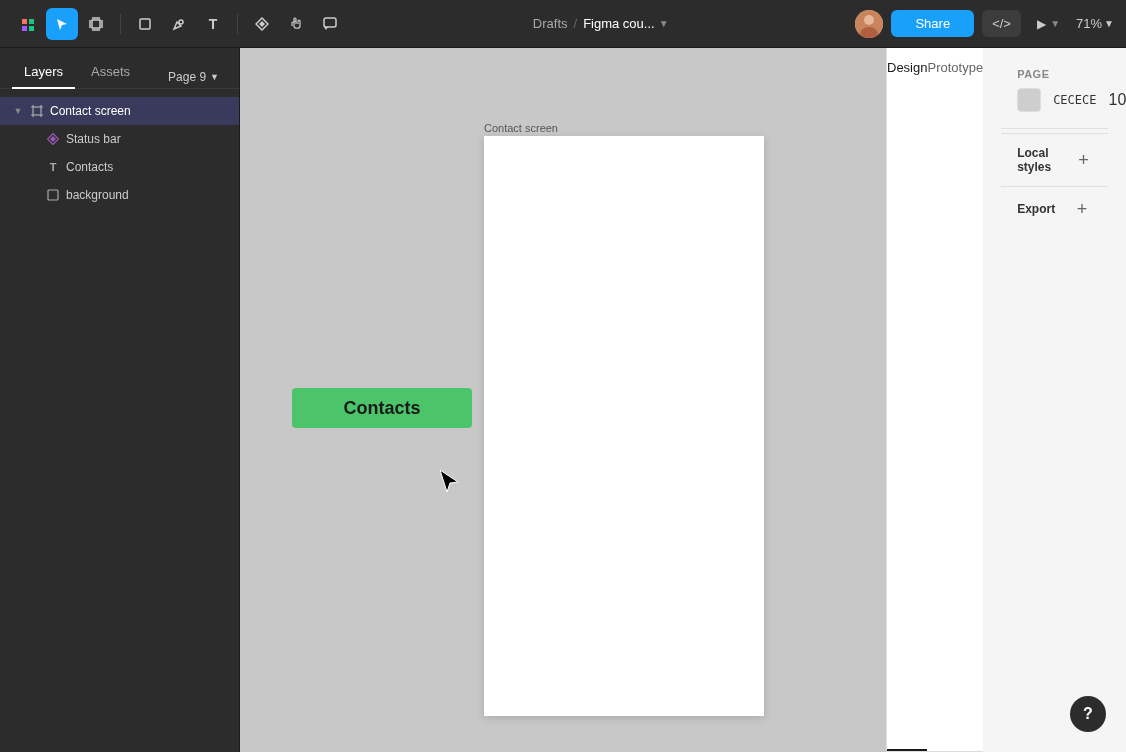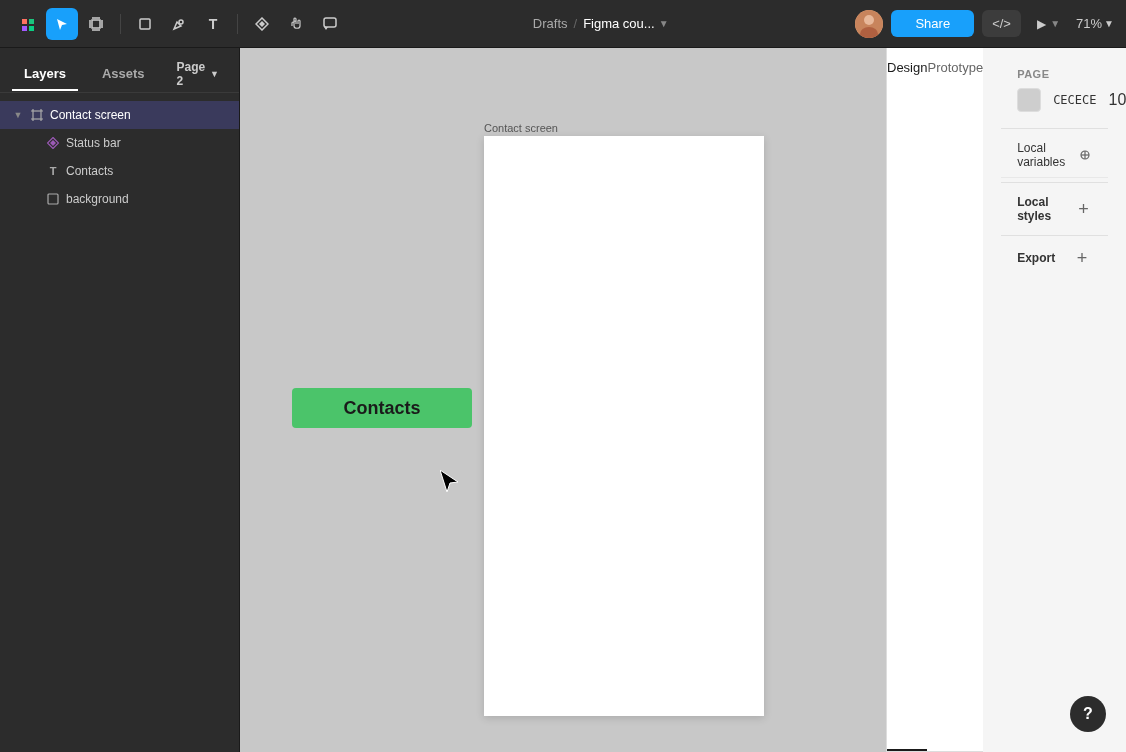--- a/index.html
+++ b/index.html
@@ -135,25 +135,24 @@
     .left-panel {
       width: 240px;
       background: #2c2c2c;
       border-right: 1px solid #1a1a1a;
       display: flex;
       flex-direction: column;
       flex-shrink: 0;
     }
     .panel-tabs {
       display: flex;
-      align-items: center;
+      align-items: flex-end;
       padding: 8px 12px 0;
-      gap: 12px;
+      gap: 4px;
       border-bottom: 1px solid #3a3a3a;
-      font-weight: bold;
     }
     .panel-tab {
       padding: 8px 12px;
       font-size: 13px;
       color: #aaa;
       cursor: pointer;
       border-bottom: 2px solid transparent;
       margin-bottom: -1px;
     }
     .panel-tab.active {
@@ -500,21 +499,21 @@
 </div>
 
 <div class="main-area">
 
   <div class="left-panel">
     <div class="panel-tabs">
       <div class="panel-tab active">Layers</div>
       <div class="panel-tab">Assets</div>
       <div class="panel-tab-extra">
         <div class="page-selector">
-          <span>Page 2</span>
+          <span>Page 9</span>
           <span style="font-size:9px;">▼</span>
         </div>
       </div>
     </div>
 
     <div class="layers-list">
 
       <div class="layer-item selected">
         <span class="layer-chevron">▼</span>
         <span class="layer-icon">
@@ -593,30 +592,20 @@
             <svg width="16" height="12" viewBox="0 0 16 12" fill="none" stroke="#666" stroke-width="1.2">
               <ellipse cx="8" cy="6" rx="7" ry="5"></ellipse>
               <circle cx="8" cy="6" r="2.5" fill="#666" stroke="none"></circle>
             </svg>
           </button>
         </div>
       </div>
 
       <div class="section-divider"></div>
 
-      <div class="local-vars-row">
-        <span>Local variables</span>
-        <button class="section-add-btn">
-          <svg width="12" height="12" viewBox="0 0 12 12" fill="none" stroke="#666" stroke-width="1.2">
-            <circle cx="6" cy="6" r="4"></circle>
-            <line x1="2" y1="6" x2="10" y2="6"></line>
-            <line x1="6" y1="2" x2="6" y2="10"></line>
-          </svg>
-        </button>
-      </div>
 
       <div class="section-divider"></div>
 
       <div class="section-header">
         <span>Local styles</span>
         <button class="section-add-btn" style="font-size:18px;line-height:1;">+</button>
       </div>
 
       <div class="section-divider"></div>
 

